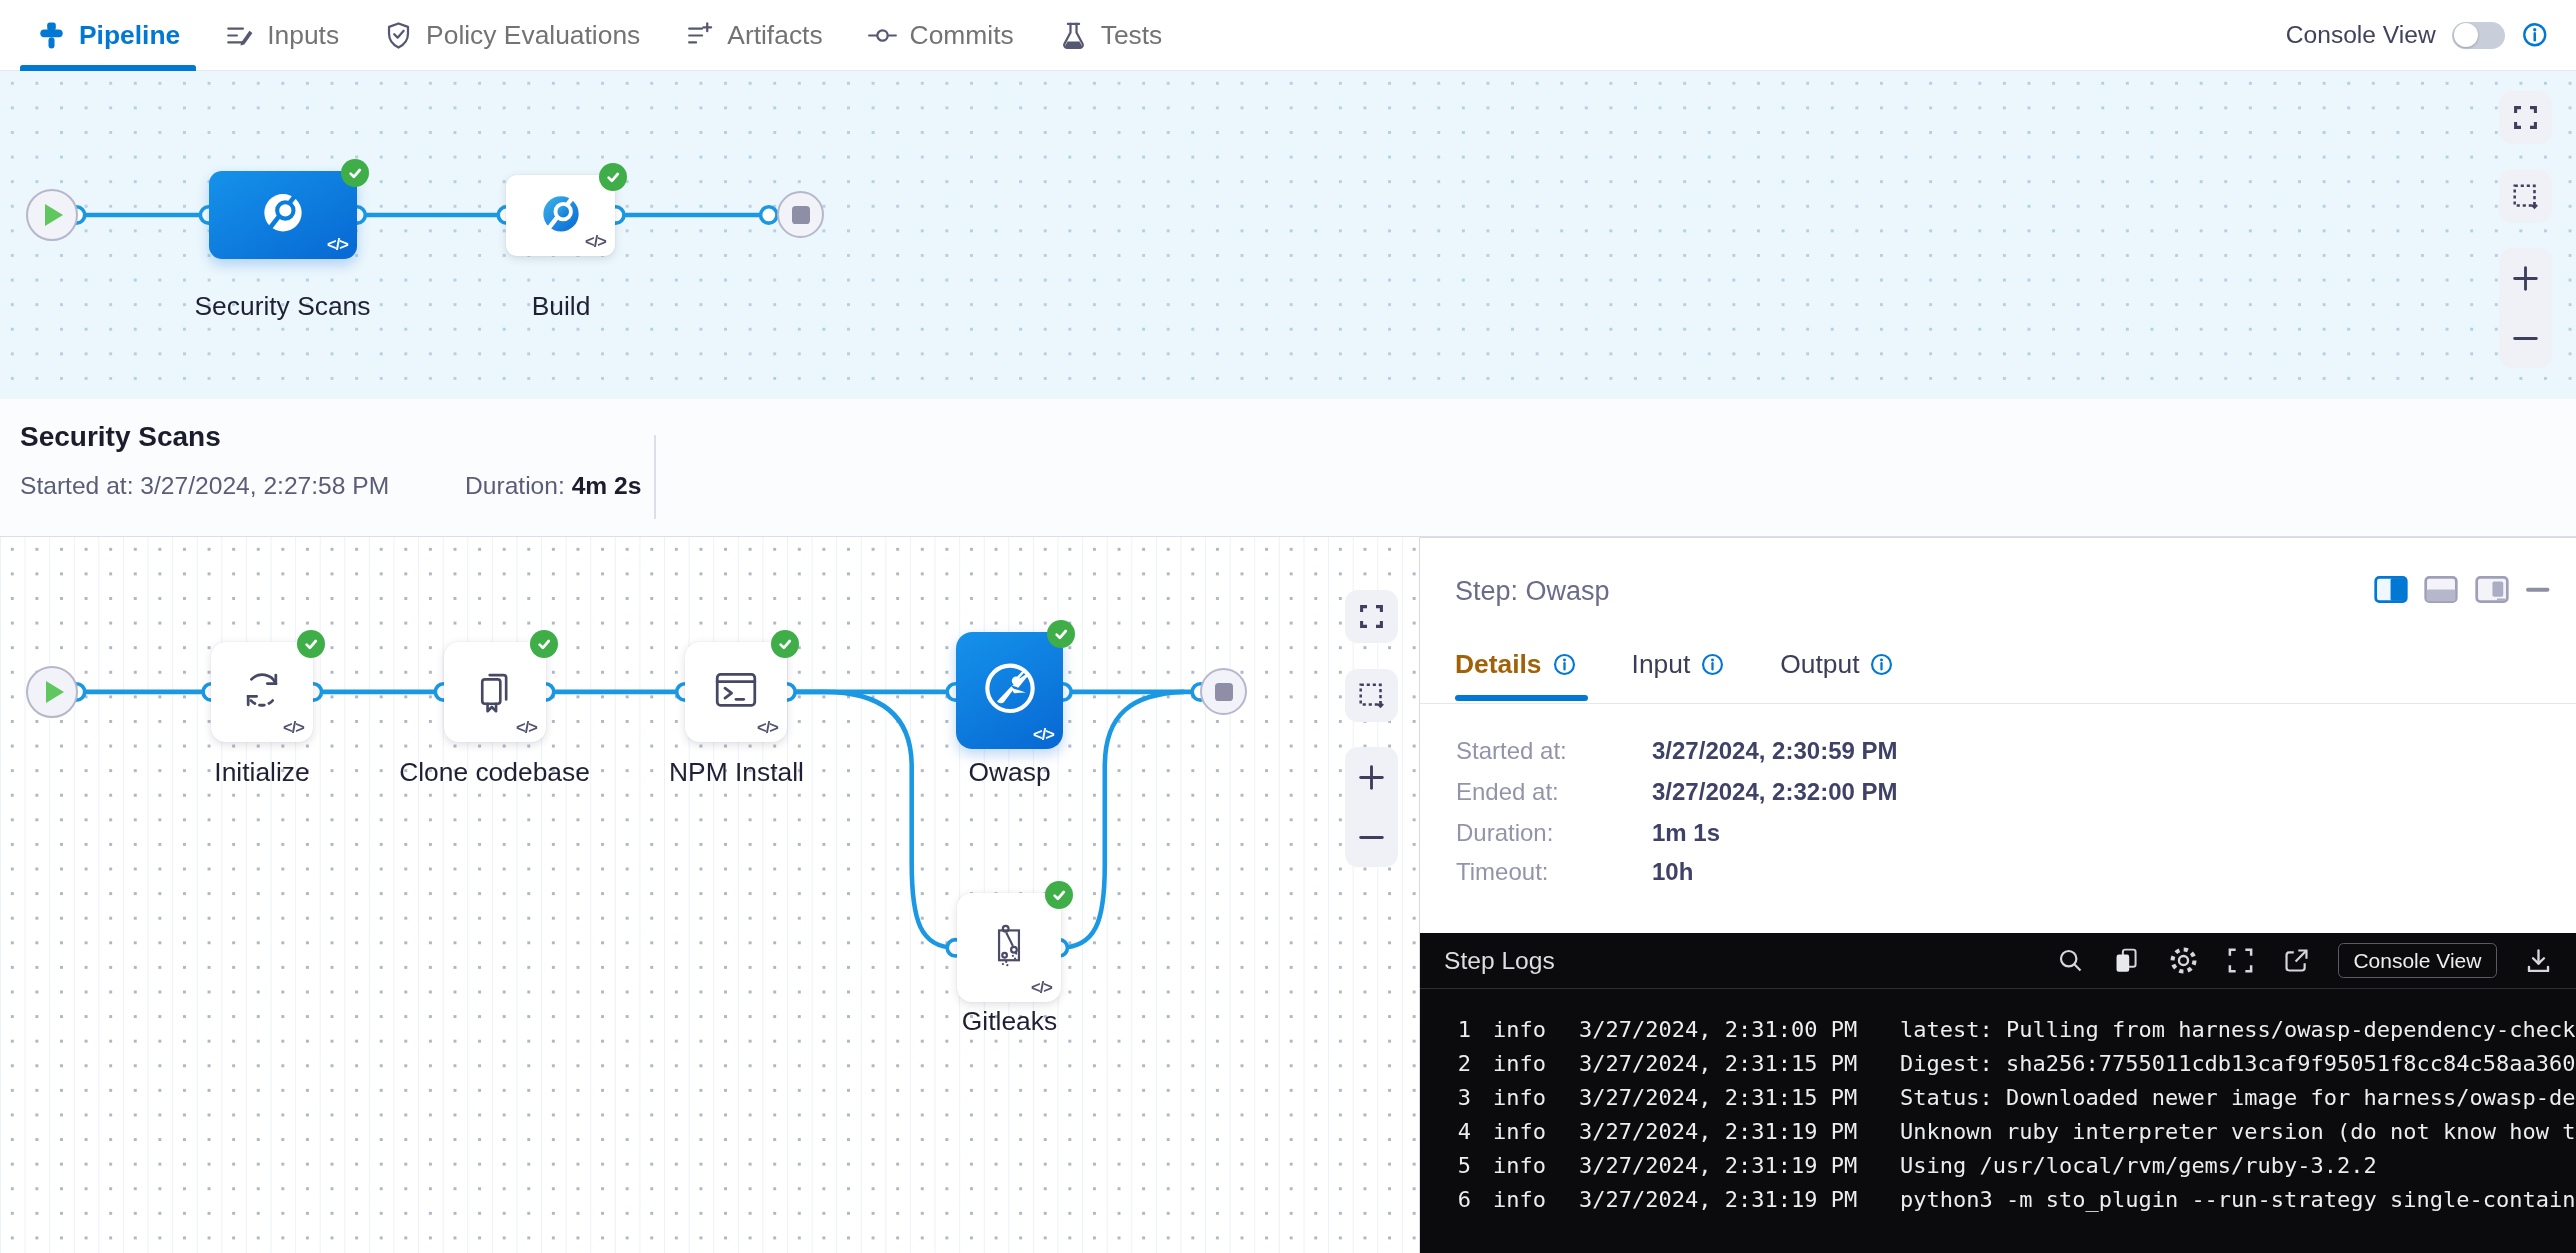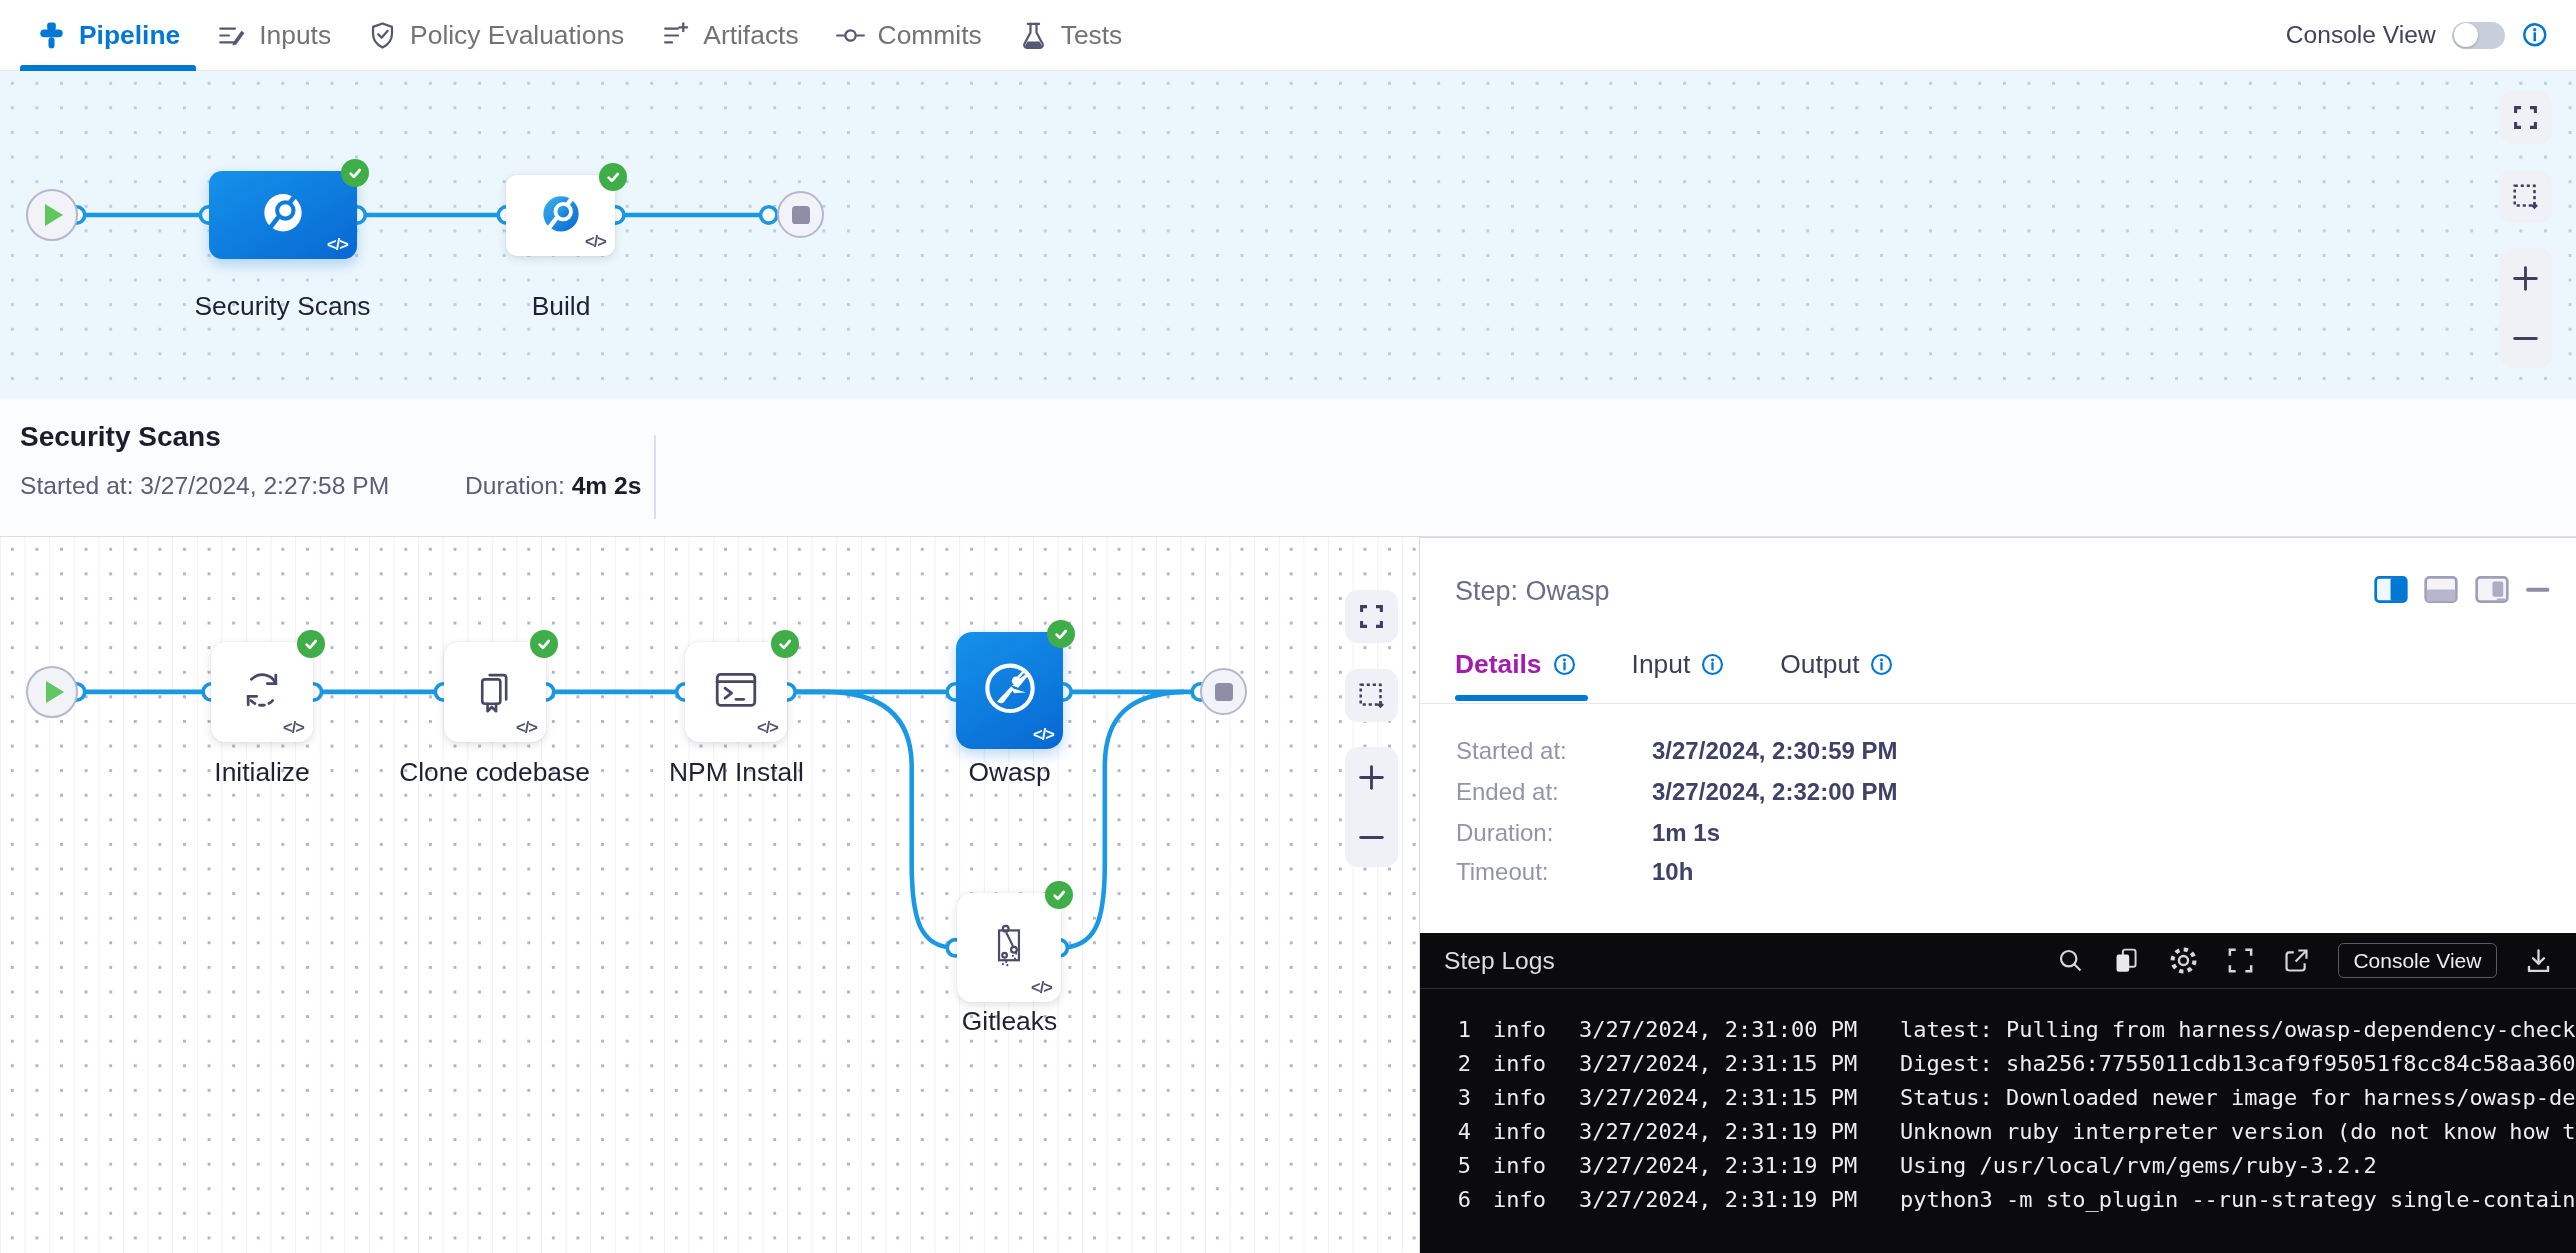--- a/index.html
+++ b/index.html
@@ -2,21 +2,21 @@
 <html style="font-size:14.6px"><head>
 <meta charset="utf-8">
 <style>
   * { margin:0; padding:0; box-sizing:border-box; }
   html,body { width:2576px; height:1253px; overflow:hidden; background:#fff;
     font-family:"Liberation Sans", sans-serif; }
   #app { position:relative; width:2576px; height:1253px; }
 
   
   #topnav { position:absolute; left:0; top:0; width:100%; height:71px; background:#fff;
-    border-bottom:0.9px solid #E7E8EE; display:flex; align-items:center; padding:0 18px; z-index:5; }
+    border-bottom:0.9px solid #E7E8EE; display:flex; align-items:center; padding:0 18px; z-index:5;gap:8px; }
   .tab { display:flex; align-items:center; gap:12px; height:71px; padding:0 18px; cursor:pointer;
     font-size:26.4px; font-weight:500; color:#737373; position:relative; }
   .tab.active { color:#0278D5; font-weight:700; }
   .tab.active::after { content:""; position:absolute; left:1.8px; right:1.8px; bottom:0; height:5.5px;
     background:#0278D5; border-radius:2.7px 2.7px 0 0; }
   .tab svg { flex:0 0 auto; }
   #topnav-right { margin-left:auto; display:flex; align-items:center; gap:16.4px; padding-right:11px; }
   #console-view-label { font-size:24.6px; color:#41425C; }
   .toggle { width:53px; height:27px; border-radius:13.7px; background:#C9CFDA; position:relative; cursor:pointer; }
   .toggle .knob { position:absolute; left:1.8px; top:1.8px; width:24px; height:24px; border-radius:50%;
@@ -69,21 +69,21 @@
     background-size:24.6px 100%, 24.6px 24.6px; }
   .step-card { position:absolute; border-radius:14.6px; cursor:pointer; }
 
   
   #step-panel { position:absolute; left:1419px; top:0; width:1157px; height:716px; background:#fff;
     border-left:0.9px solid #D8D9E2; border-top:0.9px solid #D8D9E2; }
   #panel-title { position:absolute; left:35px; top:38px; font-size:27px; font-weight:500; color:#6B6C8A; }
   #panel-icons { position:absolute; right:25.5px; top:38px; display:flex; align-items:center; gap:16.4px; }
   #panel-tabs { position:absolute; left:35px; top:111px; display:flex; gap:56px; }
   .ptab { display:flex; align-items:center; gap:11px; font-size:26.4px; font-weight:500; color:#3C3D57; cursor:pointer; }
-  .ptab.active { font-weight:700; color:#a21caf; }
+  .ptab.active { font-weight:700; color:#a16207; }
   #tab-underline { position:absolute; left:35px; top:157px; width:133px; height:6.4px; border-radius:3.6px; background:#0278D5; }
   #panel-divider { position:absolute; left:0; top:165px; width:100%; height:0.9px; background:#E6E7EE; }
   .drow { position:absolute; left:36px; display:flex; }
   .dlabel { width:196px; font-size:24px; font-weight:500; color:#9394A9; }
   .dvalue { font-size:24px; font-weight:700; color:#3F4266; }
 
   
   #step-logs { position:absolute; left:0; top:395px; width:1157px; height:321px; background:#0B0B0D; color:#ECEDEF; }
   #logs-header { position:absolute; left:0; top:0; width:100%; height:56px; display:flex; align-items:center;
     padding:16px 24px; border-bottom:0.9px solid #2E2F35; }

